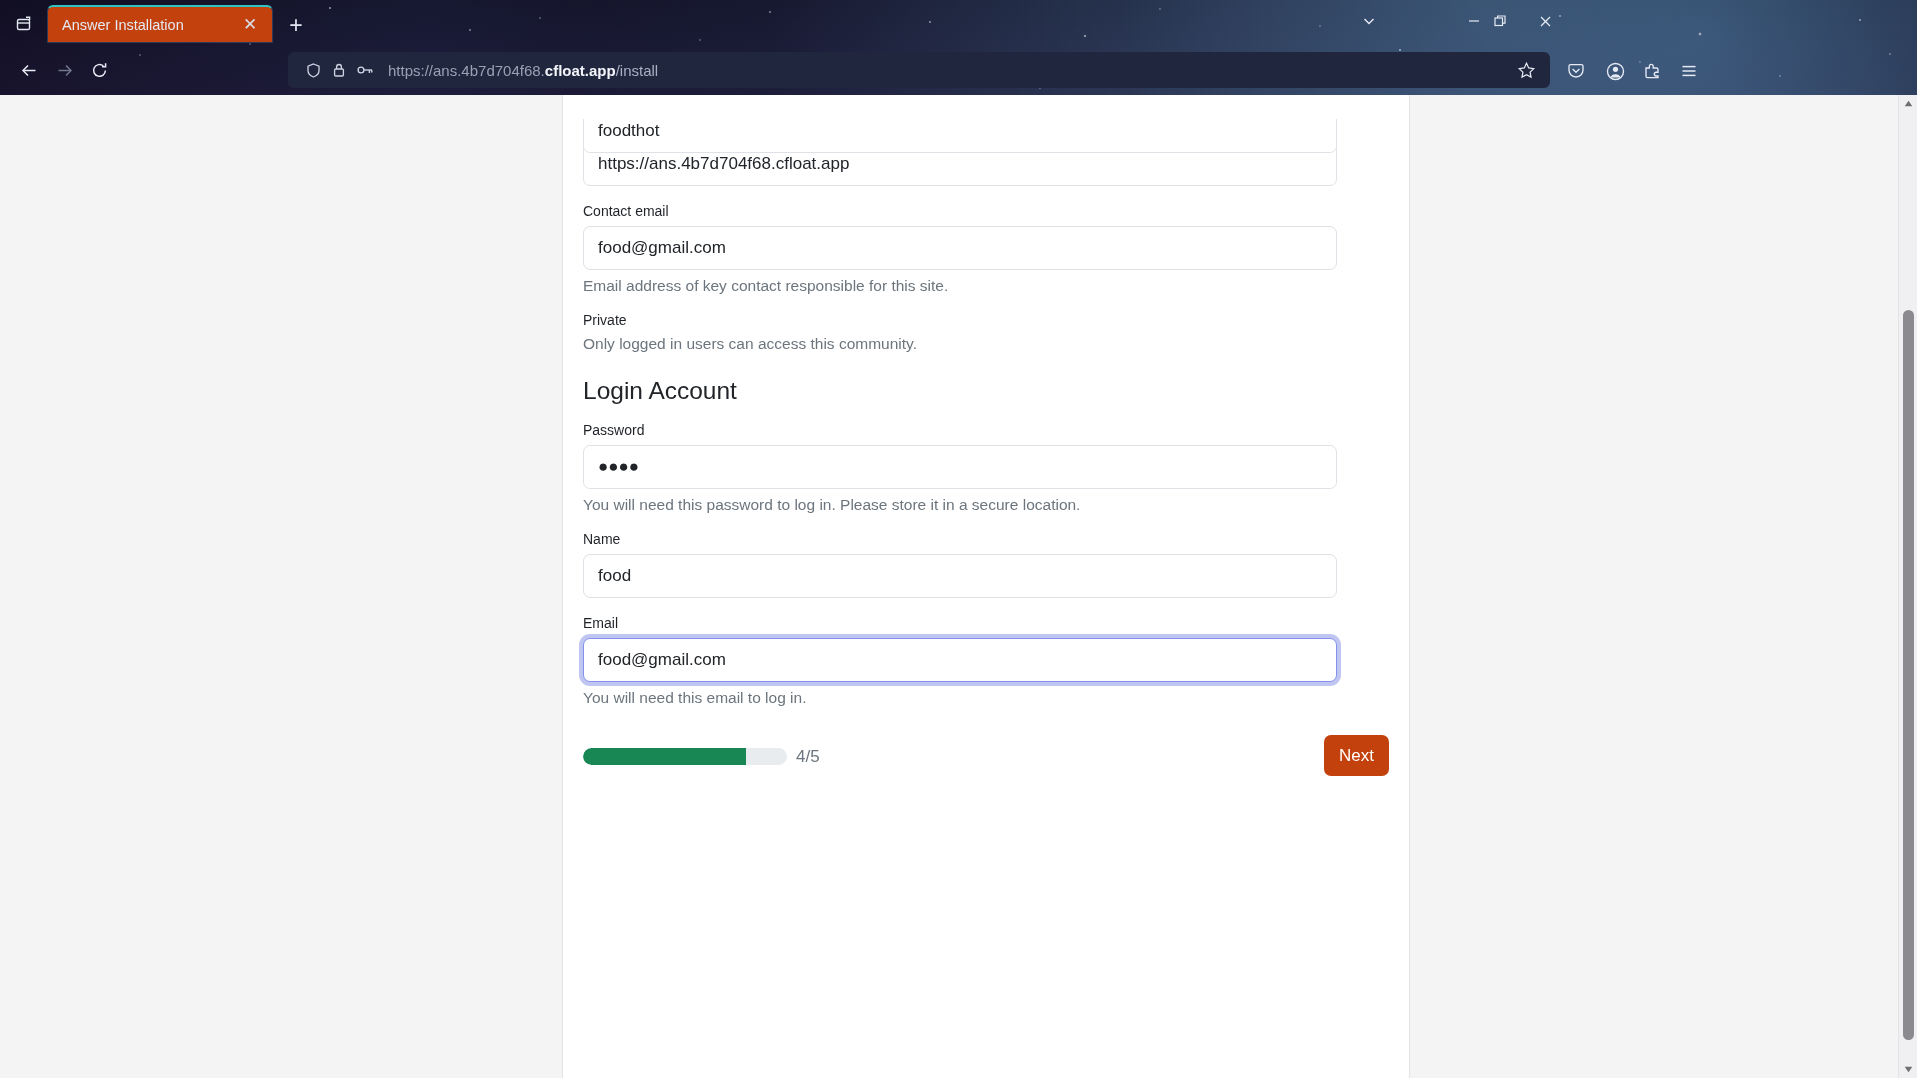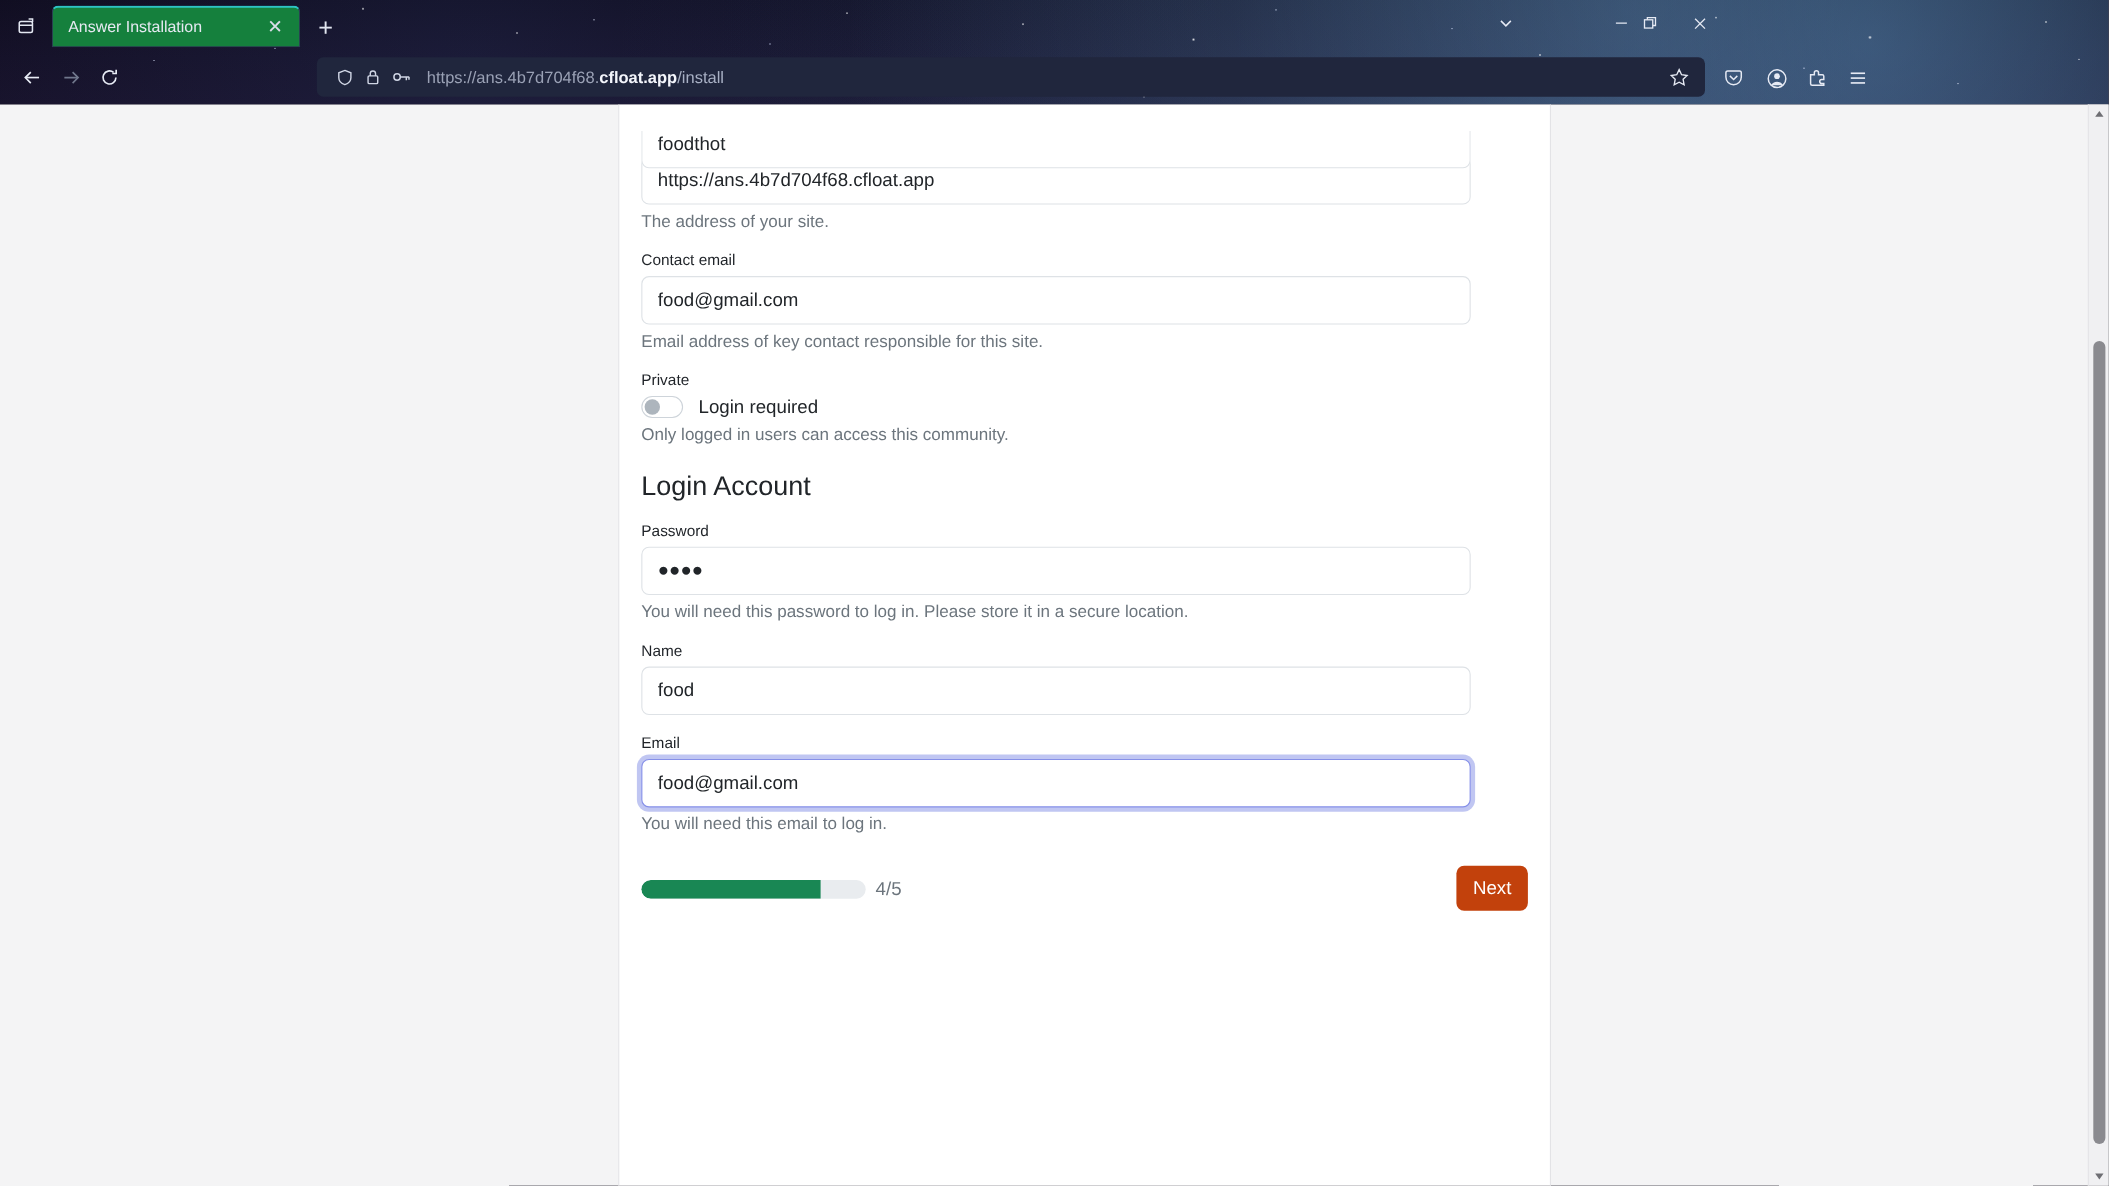--- a/index.html
+++ b/index.html
@@ -67,21 +67,21 @@
     display: flex; align-items: flex-end;
   }
   .tab-list-btn {
     width: 34px; height: 34px; margin-left: 6px; margin-bottom: 5px;
     display: flex; align-items: center; justify-content: center;
     border-radius: 4px; cursor: pointer;
   }
   .tab {
     position: absolute; left: 47px; top: 5px;
     width: 226px; height: 38px;
-    background: #15803d;
+    background: #c2410c;
     border: 1px solid #2e3a58;
     border-top: 2px solid #2ec4c4;
     border-radius: 6px 6px 0 0;
     display: flex; align-items: center;
     padding: 0 10px 0 14px;
     cursor: pointer;
   }
   .tab-title {
     flex: 1; color: #e6e9f2; font-size: 14.5px;
     white-space: nowrap; overflow: hidden; text-overflow: ellipsis;
@@ -391,37 +391,30 @@
   <div id="page-card">
     <div id="form">
 
       <div id="topcut">
         <input class="fctl" type="text" value="foodthot" style="">
       </div>
 
       <div class="field" style="margin-top:24px;">
         <label class="flabel">Site URL</label>
         <input class="fctl" type="text" value="https://ans.4b7d704f68.cfloat.app" style="">
-        <div class="helptext">The address of your site.</div>
       </div>
 
       <div class="field">
         <label class="flabel">Contact email</label>
         <input class="fctl" type="text" value="food@gmail.com" style="">
         <div class="helptext">Email address of key contact responsible for this site.</div>
       </div>
 
       <div class="field">
         <label class="flabel">Private</label>
-        <div class="toggle-row">
-          <div class="switch">
-            <div class="knob"></div>
-          </div>
-          <span class="switch-label">Login required</span>
-        </div>
         <div class="helptext">Only logged in users can access this community.</div>
       </div>
 
       <h2 class="section">Login Account</h2>
 
       <div class="field">
         <label class="flabel">Password</label>
         <input class="fctl" type="text" value="●●●●" style="">
         <div class="helptext">You will need this password to log in. Please store it in a secure location.</div>
       </div>

